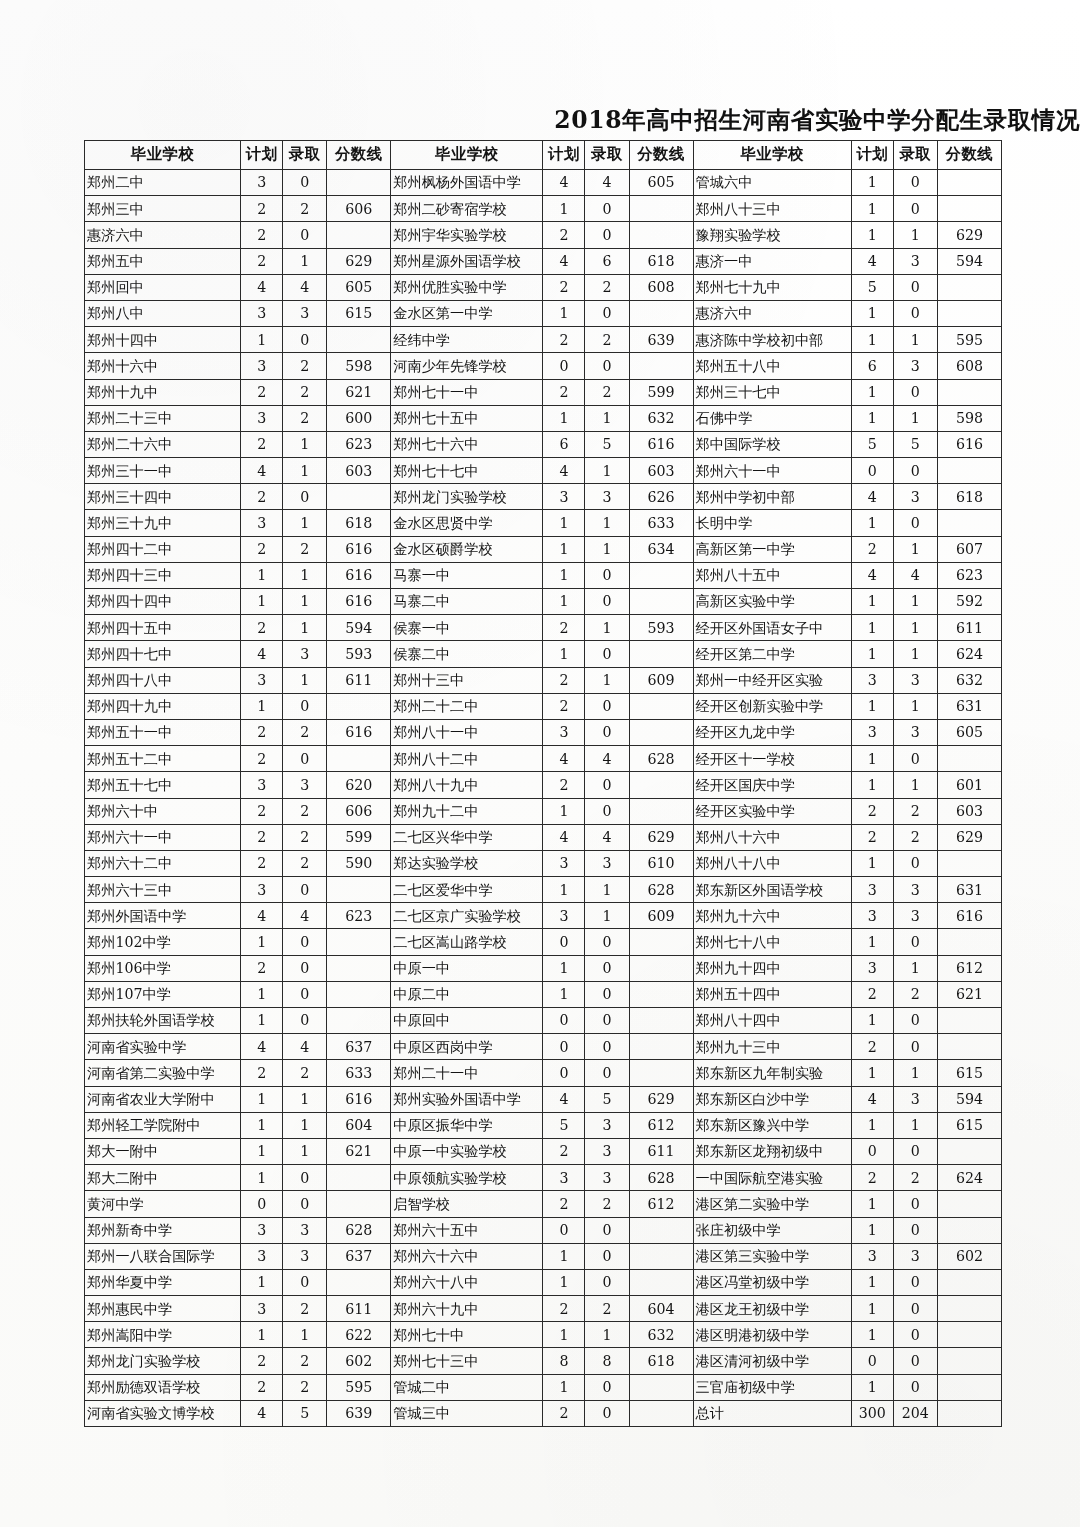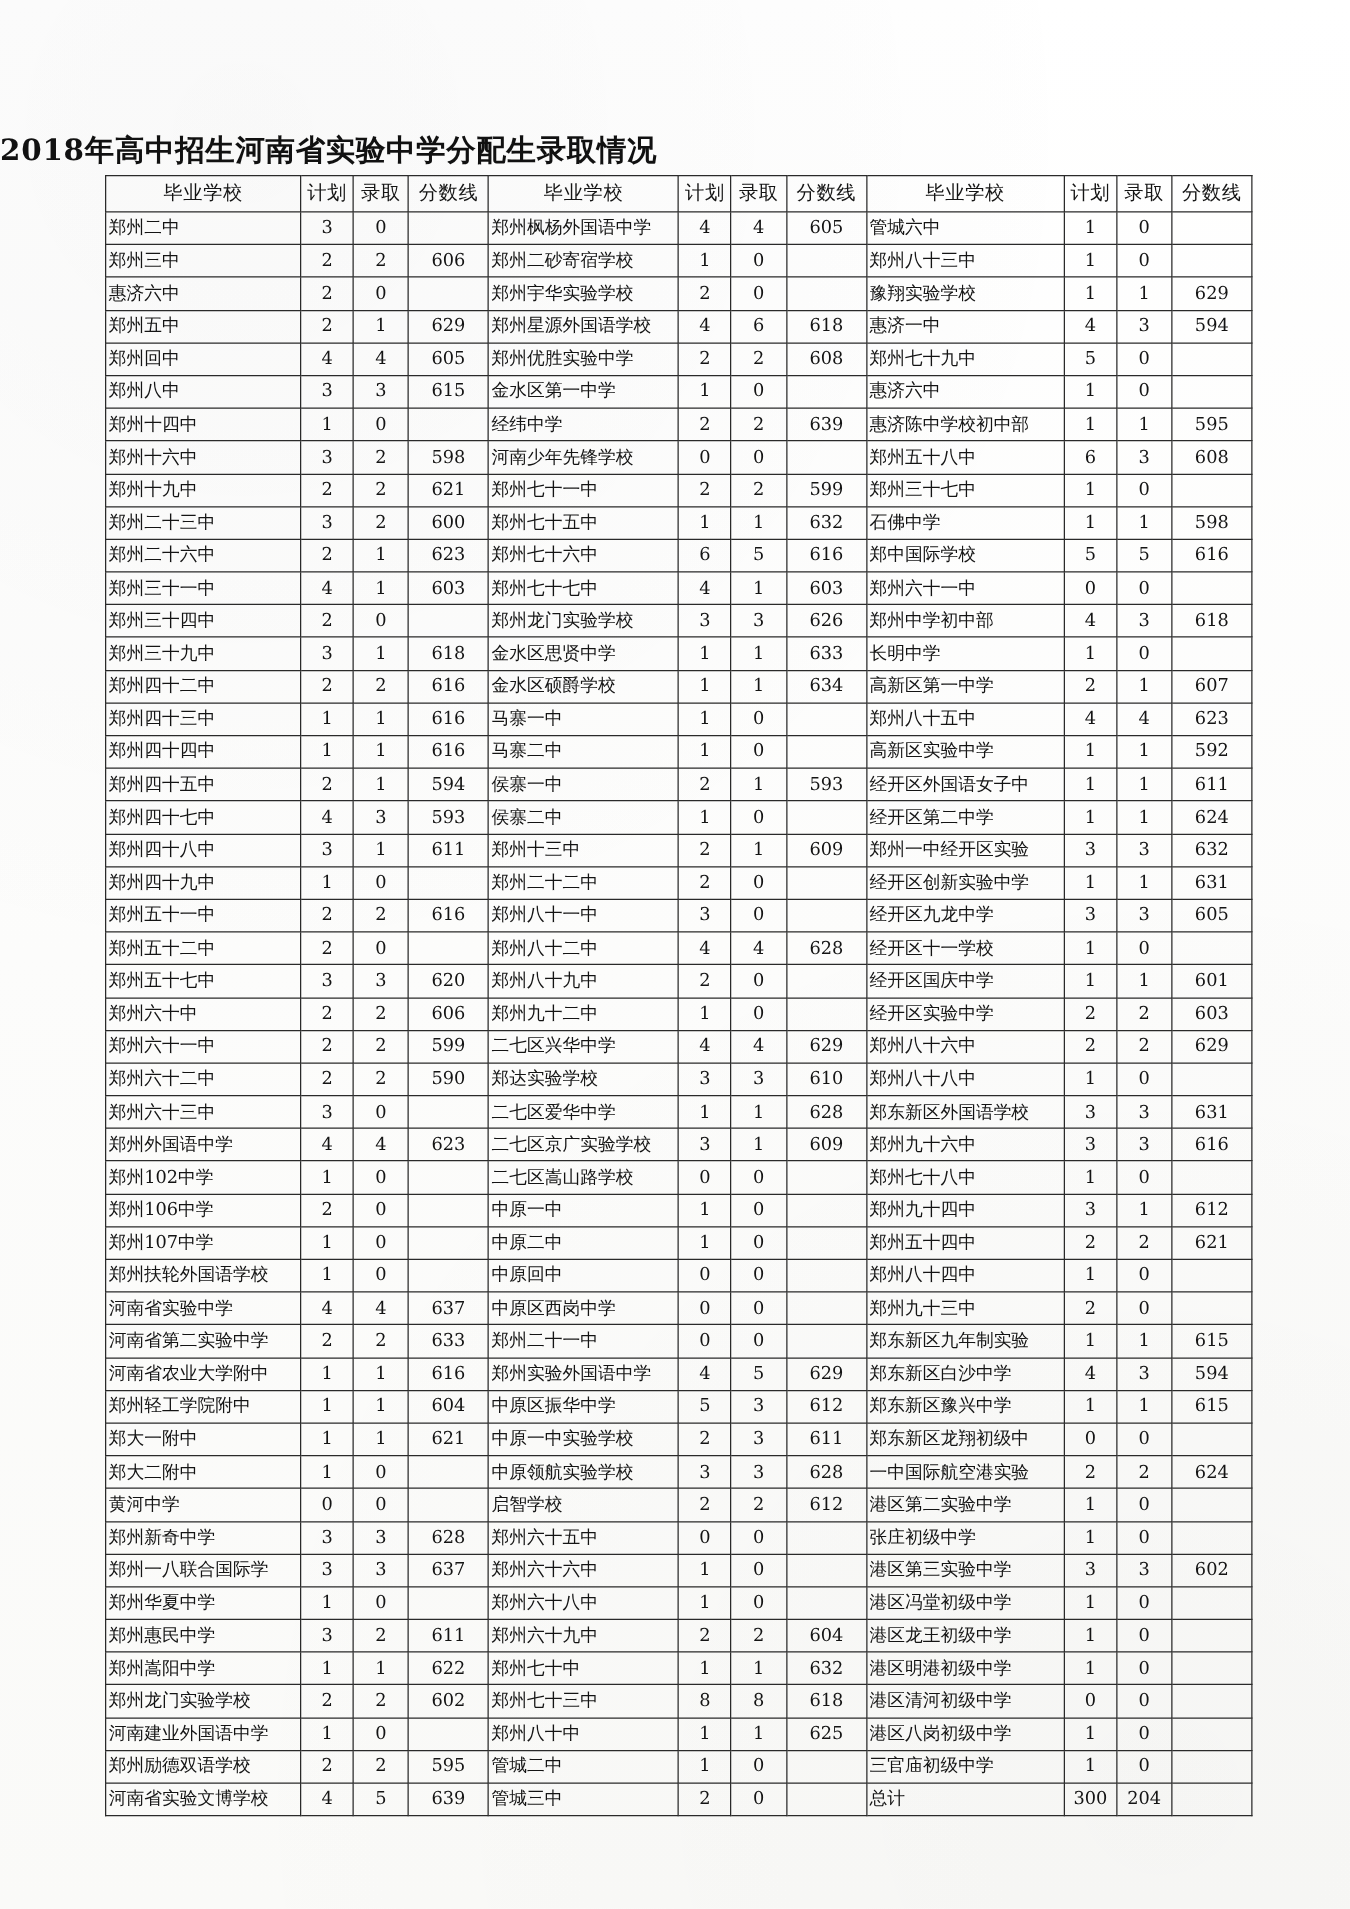--- a/index.html
+++ b/index.html
@@ -31,21 +31,21 @@
       radial-gradient(circle at 18% 7%, rgba(0,0,0,0.022), rgba(0,0,0,0) 42%),
       radial-gradient(circle at 86% 94%, rgba(0,0,0,0.020), rgba(0,0,0,0) 46%),
       linear-gradient(180deg, #ffffff 0%, #fcfcfb 50%, #fafaf8 100%);
     pointer-events: none;
   }
   .doc-title {
     position: absolute;
     top: 104px;
     left: 0;
     width: 1080px;
-    text-align: left;
+    text-align: right;
     font-family: "DejaVu Serif", "Liberation Serif", serif;
     font-size: 23.5px;
     font-weight: bold;
     letter-spacing: 0.6px;
     color: #111;
   }
   .table-wrap {
     position: absolute;
     left: 84px;
     top: 140px;
@@ -63,21 +63,21 @@
     padding: 0 2px;
     font-size: 14.2px;
     font-weight: normal;
     line-height: 1;
     color: #141414;
     background: transparent;
     overflow: hidden;
     white-space: nowrap;
   }
   table.grid thead th {
-    font-weight: normal;
+    font-weight: bold;
     text-align: center;
     font-size: 15.4px;
     height: 28px;
     letter-spacing: 0.5px;
   }
   .c-school  { text-align: left;   padding-left: 6px; }
   .c-num     { text-align: center; }
   .c-score   { text-align: center; }
 
   
@@ -772,34 +772,20 @@
             <td class="c-school block-edge">郑州七十三中</td>
             <td class="c-num">8</td>
             <td class="c-num">8</td>
             <td class="c-score">618</td>
             <td class="c-school block-edge">港区清河初级中学</td>
             <td class="c-num">0</td>
             <td class="c-num">0</td>
             <td class="c-score empty"></td>
           </tr>
           <tr>
-            <td class="c-school">河南建业外国语中学</td>
-            <td class="c-num">1</td>
-            <td class="c-num">0</td>
-            <td class="c-score empty"></td>
-            <td class="c-school block-edge">郑州八十中</td>
-            <td class="c-num">1</td>
-            <td class="c-num">1</td>
-            <td class="c-score">625</td>
-            <td class="c-school block-edge">港区八岗初级中学</td>
-            <td class="c-num">1</td>
-            <td class="c-num">0</td>
-            <td class="c-score empty"></td>
-          </tr>
-          <tr>
             <td class="c-school">郑州励德双语学校</td>
             <td class="c-num">2</td>
             <td class="c-num">2</td>
             <td class="c-score">595</td>
             <td class="c-school block-edge">管城二中</td>
             <td class="c-num">1</td>
             <td class="c-num">0</td>
             <td class="c-score empty"></td>
             <td class="c-school block-edge">三官庙初级中学</td>
             <td class="c-num">1</td>

